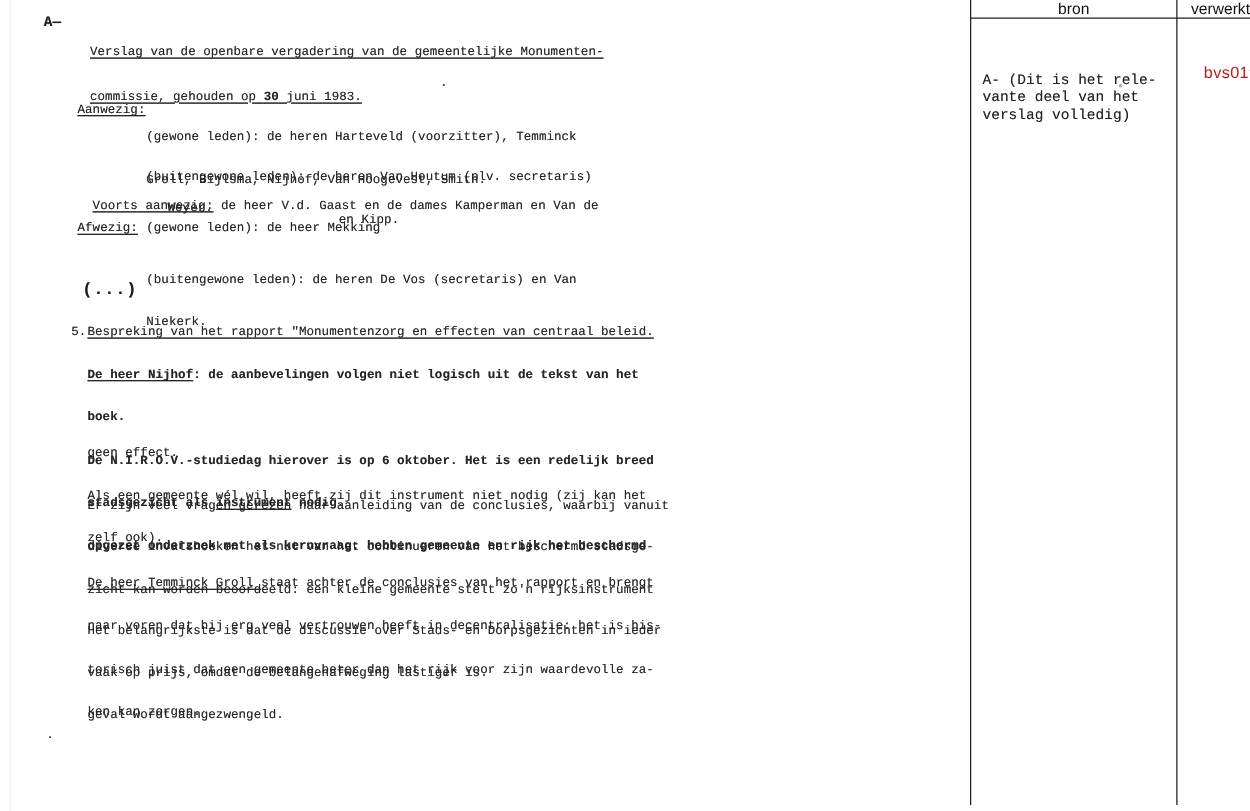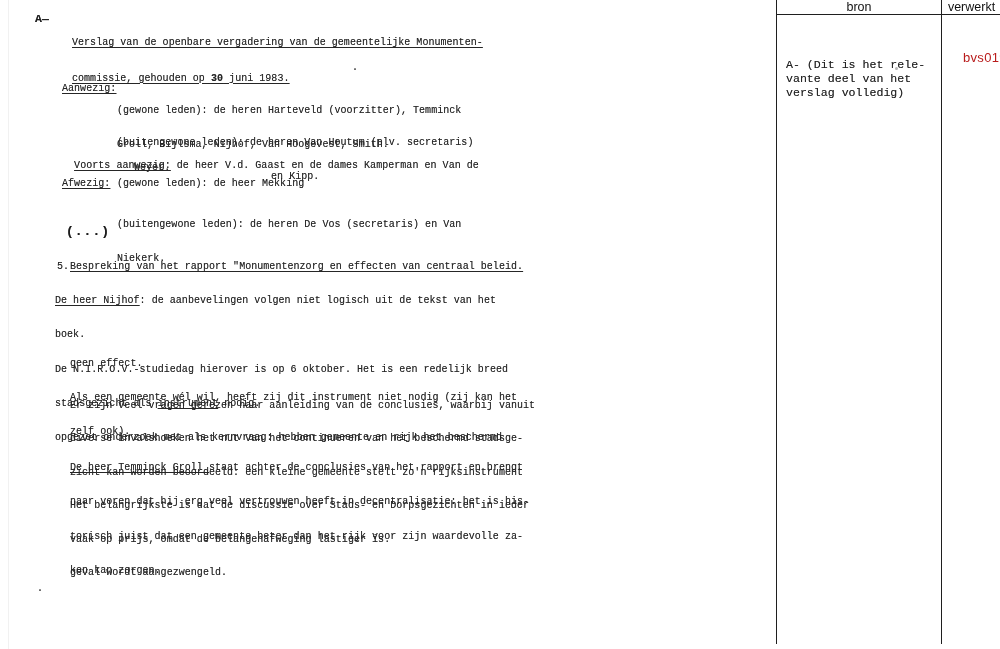--- a/index.html
+++ b/index.html
@@ -100,21 +100,21 @@
 <div class="abs mono" style="left:117px; top:197px;">
   <div class="line">(buitengewone leden): de heren De Vos (secretaris) en Van</div>
   <div class="line">Niekerk.</div>
 </div>
 
 <div class="abs ellipsis" style="left:66px; top:224px;">(...)</div>
 
 <div class="abs mono" style="left:57px; top:261px;">5.</div>
 <div class="abs mono u" style="left:70px; top:261px;">Bespreking van het rapport "Monumentenzorg en effecten van centraal beleid.</div>
 
-<div class="abs mono" style="left:55px; top:273px;">
+<div class="abs mono" style="left:70px; top:273px;font-weight:bold;">
   <div class="line"><span class="u">De heer Nijhof</span><span>: de aanbevelingen volgen niet logisch uit de tekst van het</span></div>
   <div class="line">boek.</div>
   <div class="line">De N.I.R.O.V.-studiedag hierover is op 6 oktober. Het is een redelijk breed</div>
   <div class="line"><span>stadsgezicht als </span><span class="u">instrument</span><span> nodig.</span></div>
   <div class="line">opgezet onderzoek met als kernvraag: hebben gemeente en rijk het beschermd</div>
 </div>
 
 <div class="abs mono lh12" style="left:70px; top:336px;">
   <div class="line">geen effect.</div>
   <div class="line">Als een gemeente wél wil, heeft zij dit instrument niet nodig (zij kan het</div>
@@ -138,21 +138,21 @@
 </div>
 
 <div class="abs dot-mark" style="left:37px; top:583px;">.</div>
 
 <div class="abs vline" style="left:776px; top:0; height:644px;"></div>
 <div class="abs vline" style="left:941px; top:0; height:644px;"></div>
 
 <div class="abs hline" style="left:776px; top:14px; width:224px;"></div>
 
 <div class="abs panel-header" style="left:777px; top:0px; width:164px;">bron</div>
-<div class="abs panel-header" style="left:943px; top:0px; width:57px;">verwerkt</div>
+<div class="abs panel-header" style="left:943px; top:0px; width:57px;text-align:right;">verwerkt</div>
 
 <div class="abs" style="left:786px; top:22px;margin-top:36px;">
   <div class="panel-mono" style="height:14px;">A- (Dit is het rele-</div>
   <div class="panel-mono" style="height:14px;">vante deel van het</div>
   <div class="panel-mono" style="height:14px;">verslag volledig)</div>
 </div>
 
 <div class="abs panel-code" style="left:947px; top:50px;">bvs0192</div>
 
 <div class="abs speck" style="left:895px; top:67px;"></div>

